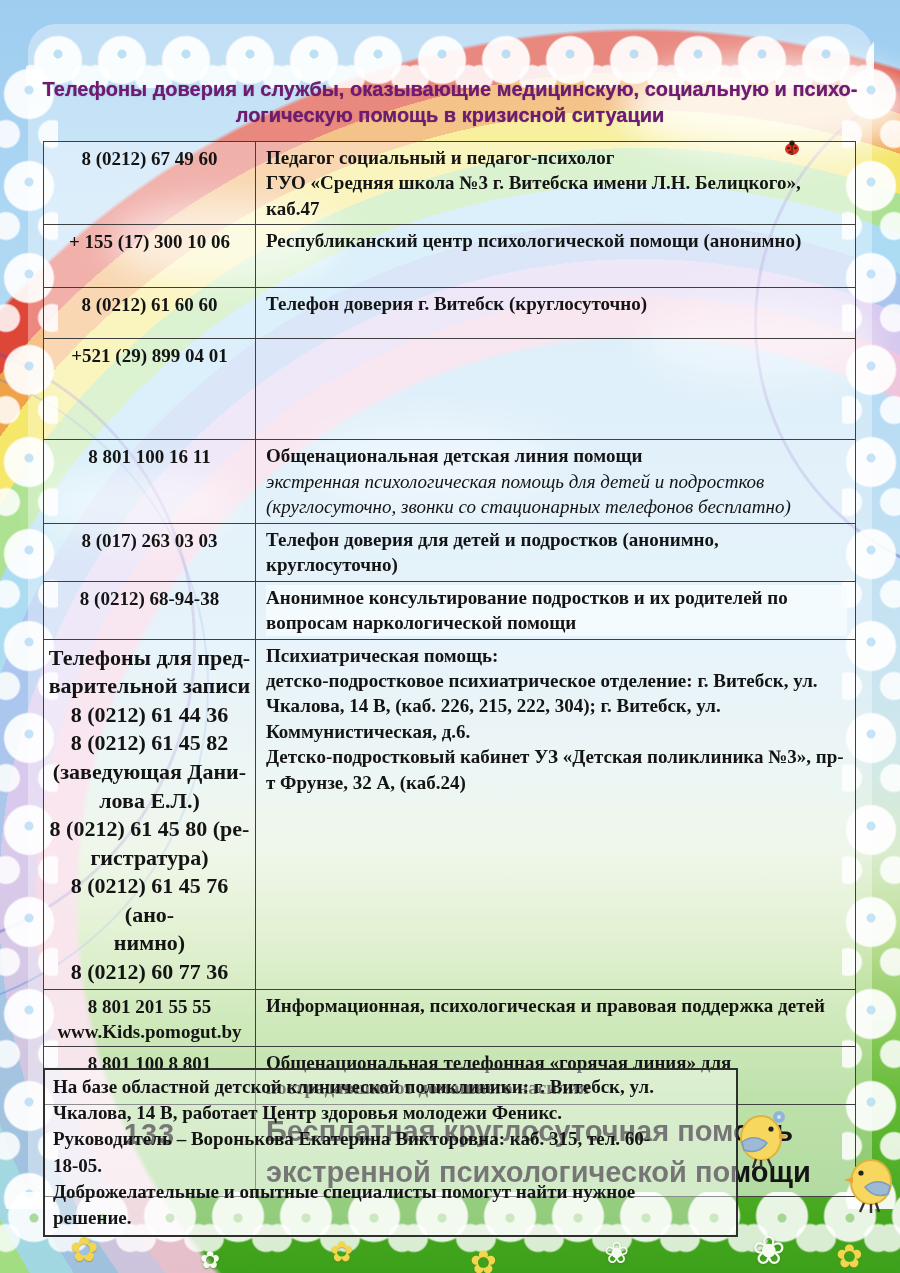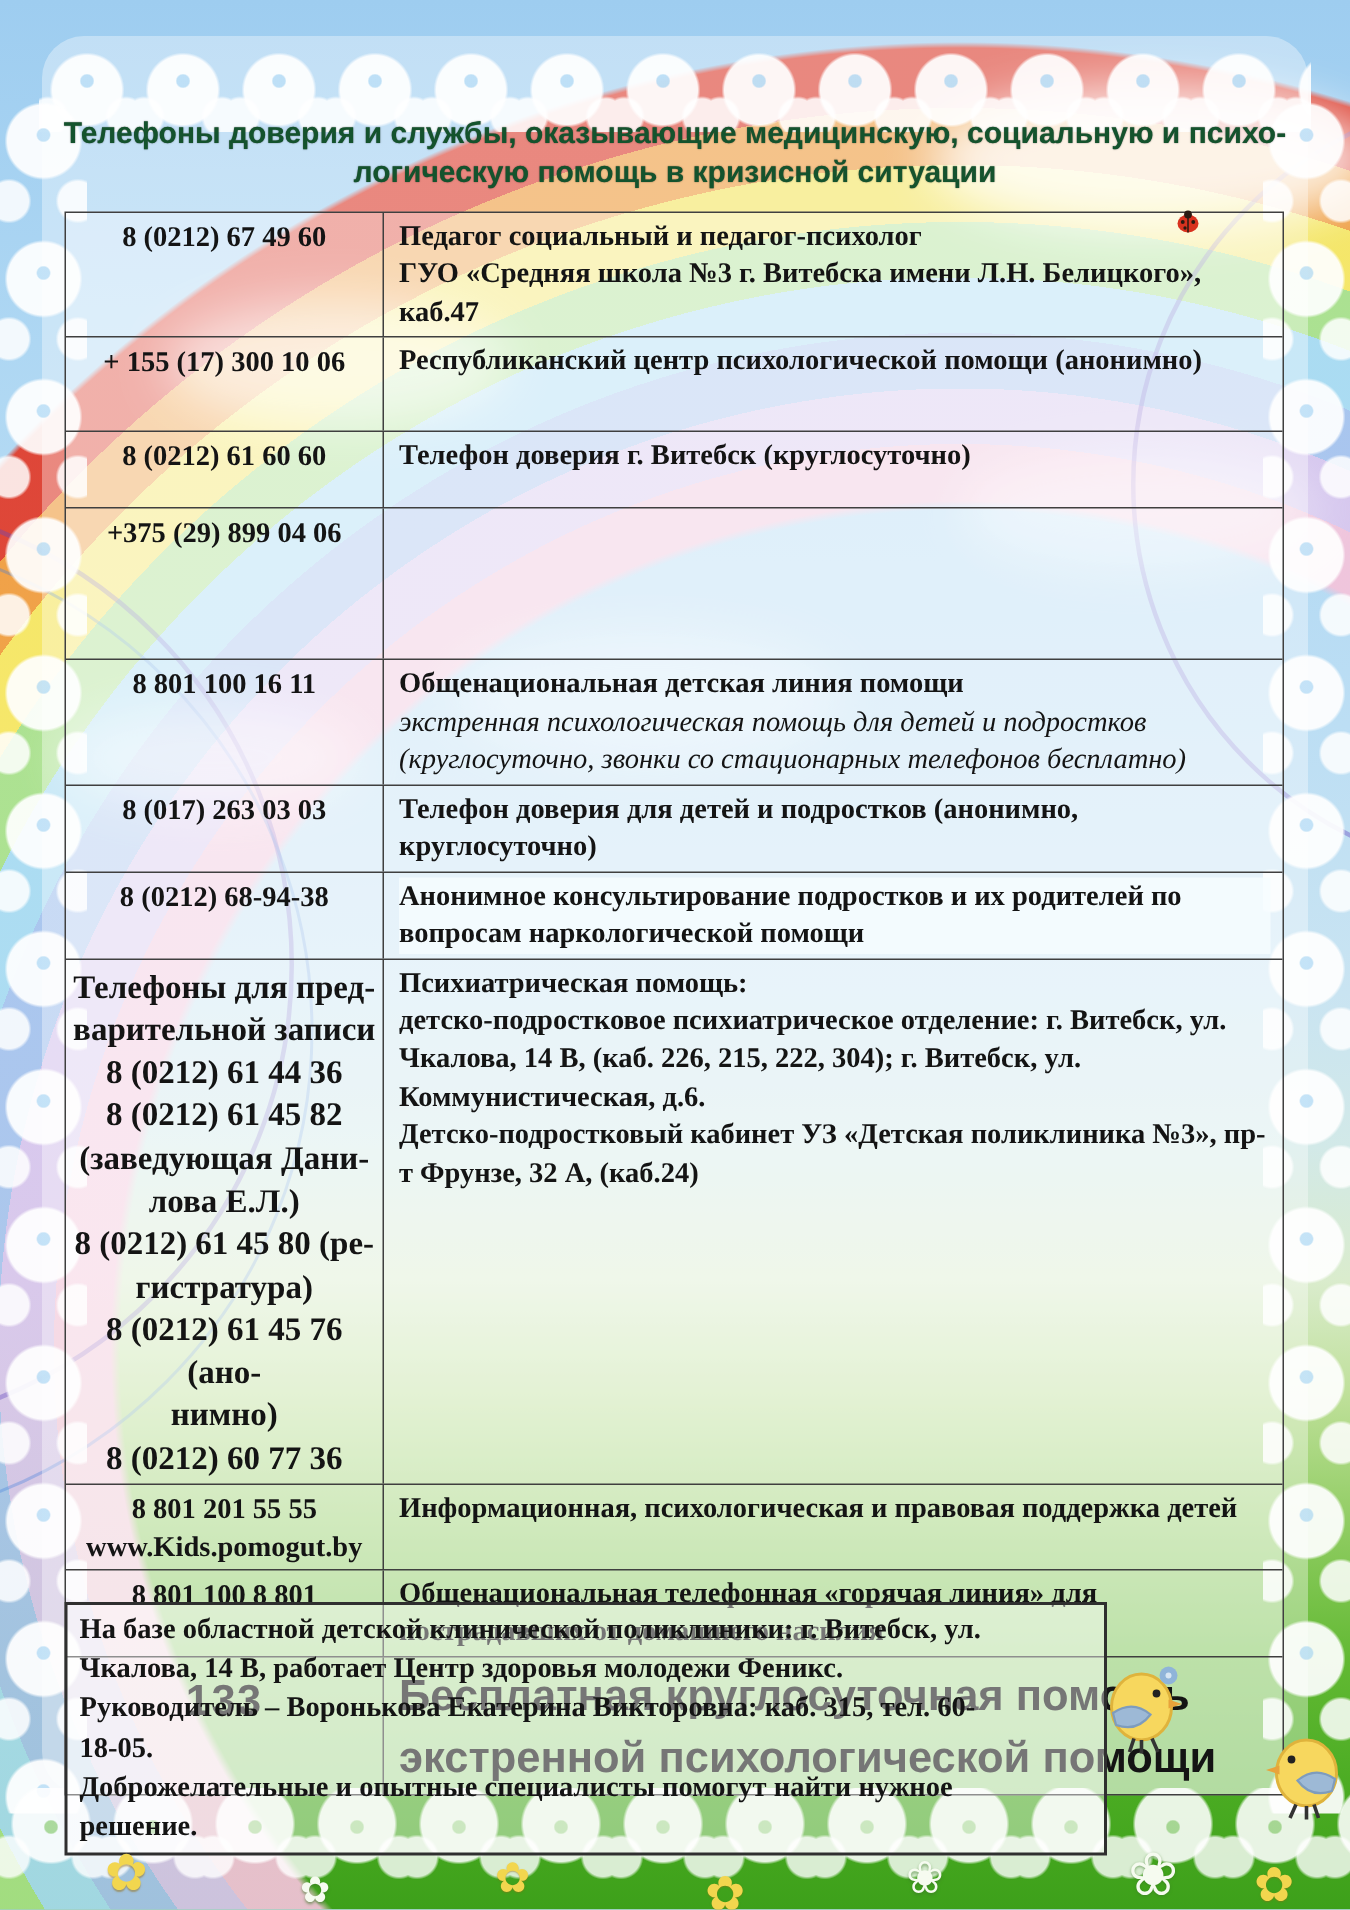--- a/index.html
+++ b/index.html
@@ -75,21 +75,21 @@
       radial-gradient(circle 26px at 34px 24px, rgba(255,255,255,.88) 25px, transparent 27px),
       radial-gradient(circle 14px at 6px 46px,  rgba(255,255,255,.8) 13px, transparent 15px),
       radial-gradient(circle 14px at 62px 46px, rgba(255,255,255,.8) 13px, transparent 15px);
     background-size:68px 62px;background-repeat:repeat-x;
   }
   
   .title{
     position:absolute;left:40px;right:40px;top:76px;z-index:5;margin:0;
     font-family:"Liberation Sans", sans-serif;font-weight:bold;
     font-size:20px;line-height:26px;text-align:center;
-    white-space:pre-line;color:#14532d;
+    white-space:pre-line;color:#701a75;
     text-shadow:0 0 1px rgba(0,0,0,.55);
   }
   .tbl{
     position:absolute;left:43px;top:141px;width:813px;z-index:5;
     border:1.6px solid #3f3f3f;box-sizing:border-box;
     background:rgba(255,255,255,.34);
   }
   .row{display:flex;border-bottom:1.6px solid #3f3f3f;box-sizing:border-box;}
   .row:last-child{border-bottom:none;}
   .row:nth-child(1){min-height:65px}
@@ -186,21 +186,21 @@
     </div>
 
     <div class="row">
       <div class="cell phone">8 (0212) 61 60 60</div>
       <div class="cell desc">
         <span class="b">Телефон доверия г. Витебск (круглосуточно)</span>
       </div>
     </div>
 
     <div class="row">
-      <div class="cell phone">+375 (29) 899 04 06</div>
+      <div class="cell phone">+521 (29) 899 04 01</div>
     </div>
 
     <div class="row">
       <div class="cell phone">8 801 100 16 11</div>
       <div class="cell desc">
         <span class="b">Общенациональная детская линия помощи</span>
         <span class="i">экстренная психологическая помощь для детей и подростков (круглосуточно, звонки со стационарных телефонов бесплатно)</span>
       </div>
     </div>
 

